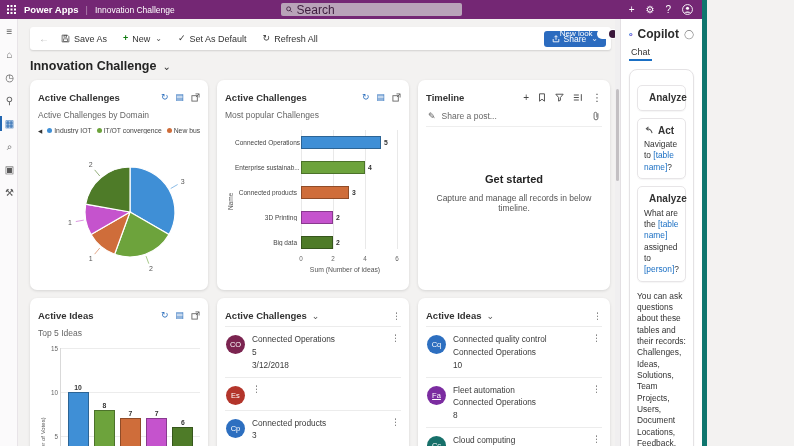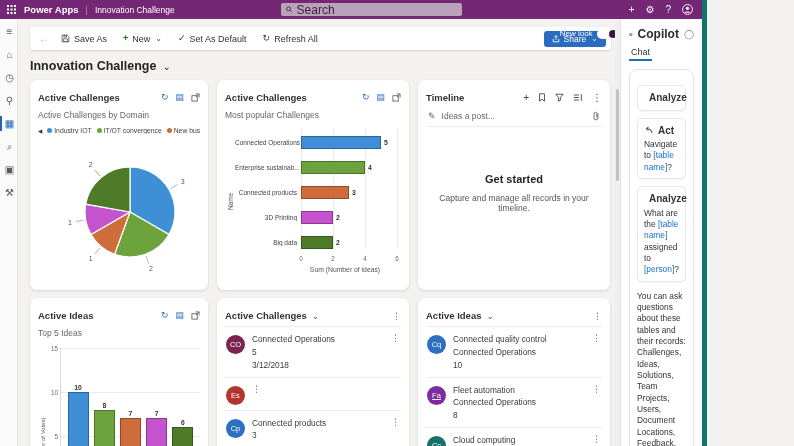--- a/index.html
+++ b/index.html
@@ -382,28 +382,28 @@
                   <line x1="1" y1="2" x2="7" y2="2" stroke="#444" stroke-width="1.1"></line>
                   <line x1="1" y1="5" x2="7" y2="5" stroke="#444" stroke-width="1.1"></line>
                   <line x1="1" y1="8" x2="7" y2="8" stroke="#444" stroke-width="1.1"></line>
                   <line x1="10" y1="1" x2="10" y2="9" stroke="#444" stroke-width="1.1"></line>
                 </svg>
               <span class="gic">⋮</span>
             </span>
           </div>
           <div class="tl-post">
             <span style="font-size:9px;color:#555;">✎</span>
-            <span class="ph">Ideas a post...</span>
+            <span class="ph">Share a post...</span>
             <svg width="8" height="10" viewBox="0 0 10 13">
                 <path d="M7.5 3 v6 a2.5 2.5 0 0 1 -5 0 V3.5 a1.8 1.8 0 0 1 3.6 0 V8.5" fill="none" stroke="#555" stroke-width="1.1"></path>
               </svg>
           </div>
           <div class="tl-empty">
             <h3>Get started</h3>
-            <p>Capture and manage all records in your timeline.</p>
+            <p>Capture and manage all records in below timeline.</p>
           </div>
         </section>
 
         <section class="card">
           <div class="card-head">
             <span class="card-title">Active Ideas</span>
             <span class="card-icons">
               <span class="gic">↻</span>
               <span class="gic">▤</span>
               <svg class="gic grey" width="9" height="9" viewBox="0 0 10 10">

